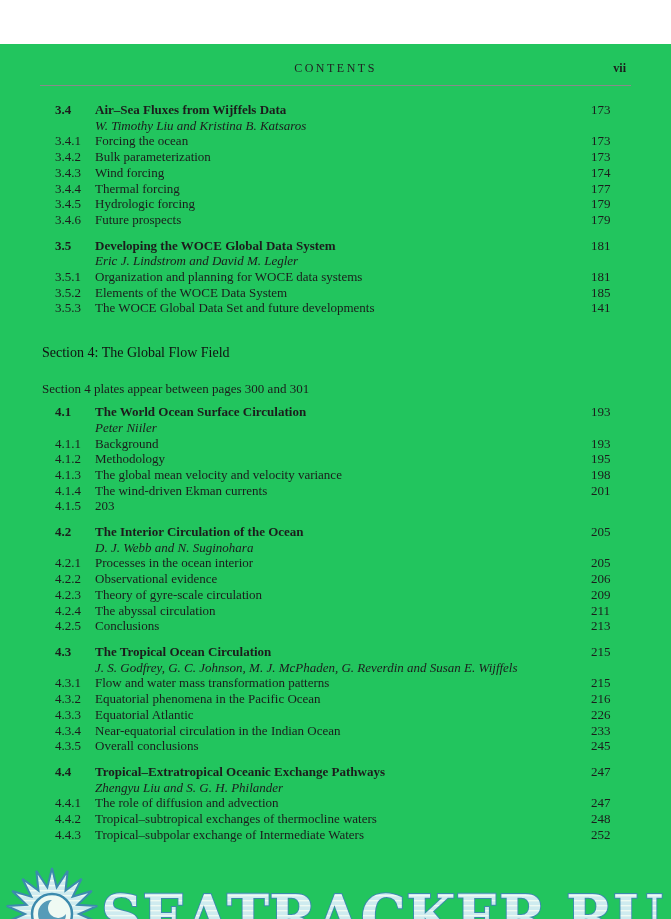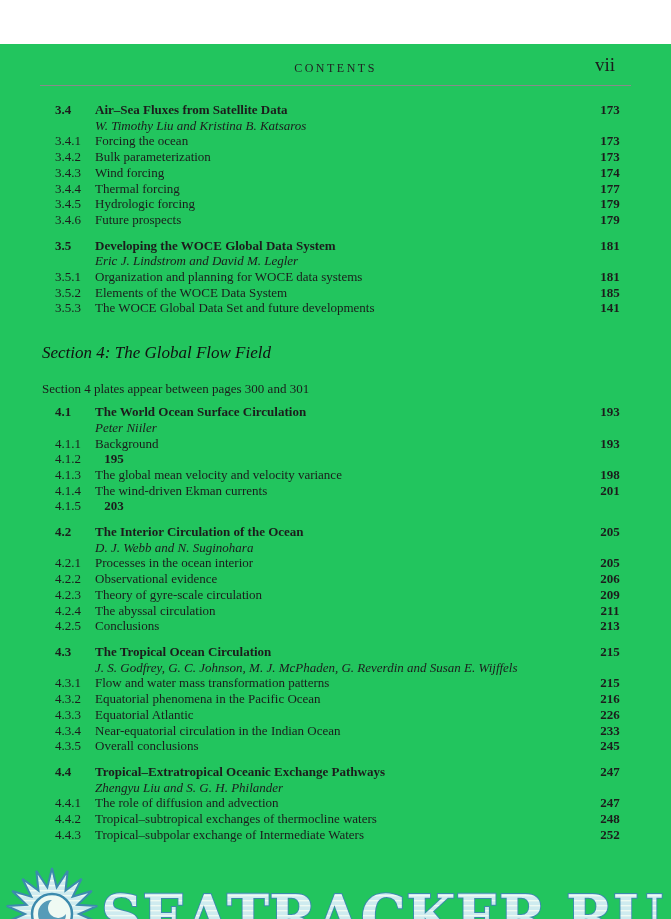--- a/index.html
+++ b/index.html
@@ -22,49 +22,48 @@
     border-bottom:1px solid #8a8a8a;
   }
   .runhead .center-title{
     text-align:center;
     font-size:12px;
     letter-spacing:2.5px;
     color:#222;
   }
   .runhead .folio{
     position:absolute;
-    right:16px;bottom:9px;
-    font-size:19px;
-    font-weight:normal;
+    right:5px;bottom:9px;
+    font-size:12px;
+    font-weight:bold;
   }
   
   .toc{
     margin:16px 42px 0 42px;
     font-size:13px;
   }
   .toc-group{margin-bottom:10px;}
   .toc-row{
     display:flex;
     align-items:baseline;
     line-height:15.7px;
     padding-left:13px;
   }
   .toc-row .num{flex:0 0 40px;}
   .toc-row .ttl{flex:1 1 auto;padding-right:8px;}
-  .toc-row .pg{flex:0 0 38px;text-align:center;font-weight:bold;}
+  .toc-row .pg{flex:0 0 38px;text-align:left;}
   .toc-row.main .num,.toc-row.main .ttl{font-weight:bold;}
   .authors{
     padding-left:53px;
     line-height:15.7px;
     font-style:italic;
   }
   .section-heading{
     margin:26px 0 17px 0;
-    font-style:italic;
-    font-size:17px;
+    font-size:14px;
     line-height:22px;
     color:#111;
   }
   .plates-note{
     margin:0 0 7px 0;
     line-height:16px;
   }
   
   .watermark{
     position:absolute;
@@ -81,21 +80,21 @@
 
   <div class="runhead">
     <div class="center-title">CONTENTS</div>
     <div class="folio">vii</div>
   </div>
 
   <div class="toc">
       <div class="toc-group">
         <div class="toc-row main">
           <span class="num">3.4</span>
-          <span class="ttl">Air–Sea Fluxes from Satellite Data</span>
+          <span class="ttl">Air–Sea Fluxes from Wijffels Data</span>
           <span class="pg">173</span>
         </div>
         <div class="authors">W. Timothy Liu and Kristina B. Katsaros</div>
         <div class="toc-row">
           <span class="num">3.4.1</span>
           <span class="ttl">Forcing the ocean</span>
           <span class="pg">173</span>
         </div>
         <div class="toc-row">
           <span class="num">3.4.2</span>
@@ -155,20 +154,21 @@
           <span class="pg">193</span>
         </div>
         <div class="authors">Peter Niiler</div>
         <div class="toc-row">
           <span class="num">4.1.1</span>
           <span class="ttl">Background</span>
           <span class="pg">193</span>
         </div>
         <div class="toc-row">
           <span class="num">4.1.2</span>
+          <span class="ttl">Methodology</span>
           <span class="pg">195</span>
         </div>
         <div class="toc-row">
           <span class="num">4.1.3</span>
           <span class="ttl">The global mean velocity and velocity variance</span>
           <span class="pg">198</span>
         </div>
         <div class="toc-row">
           <span class="num">4.1.4</span>
           <span class="ttl">The wind-driven Ekman currents</span>

